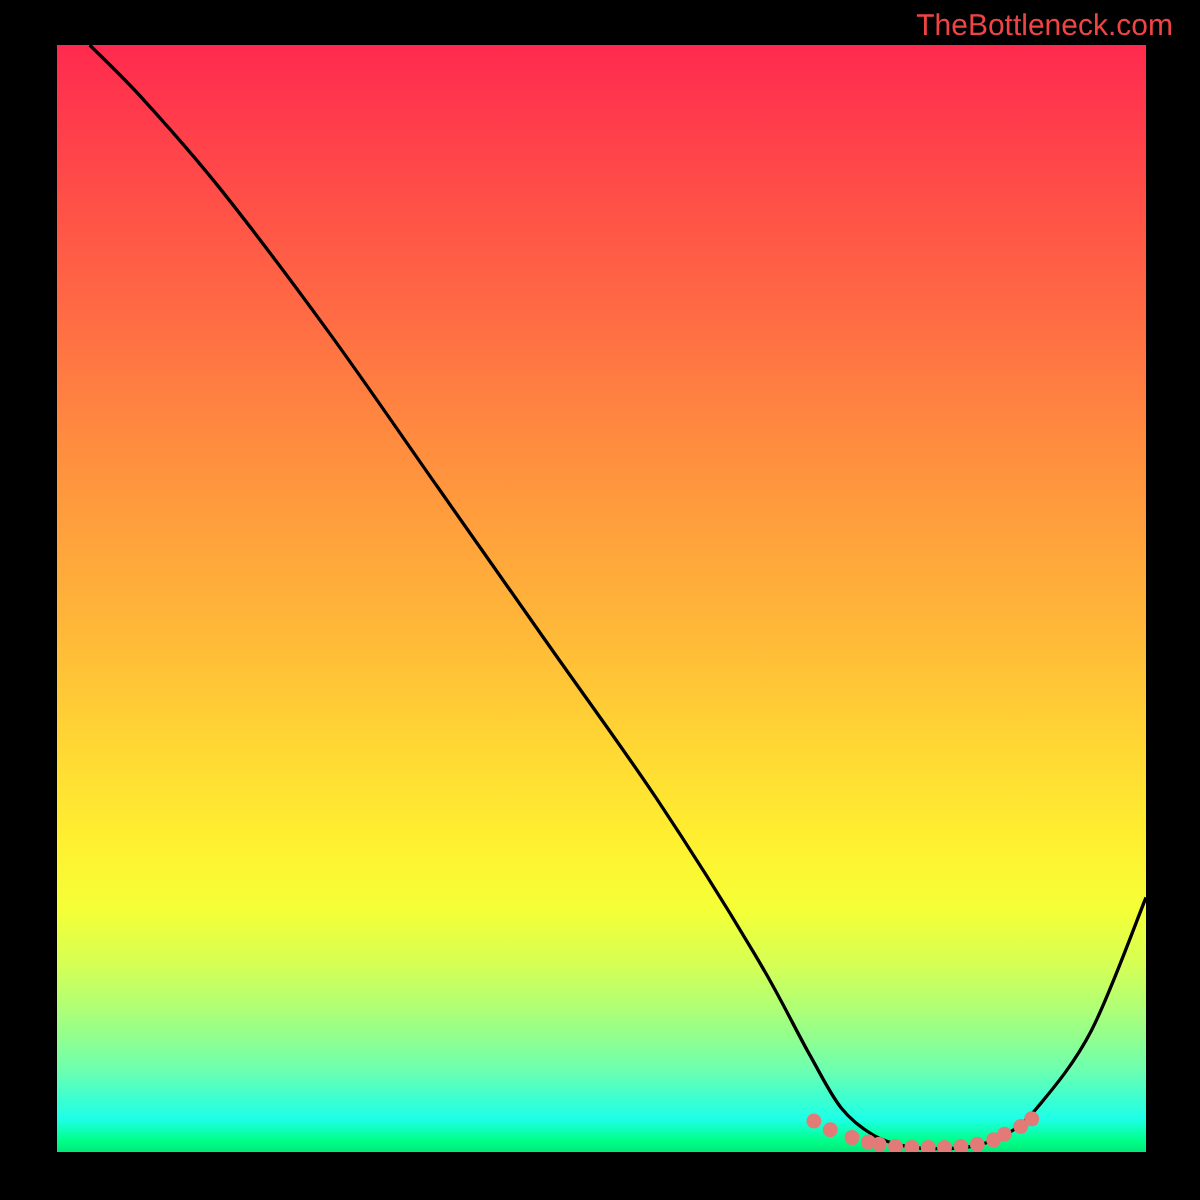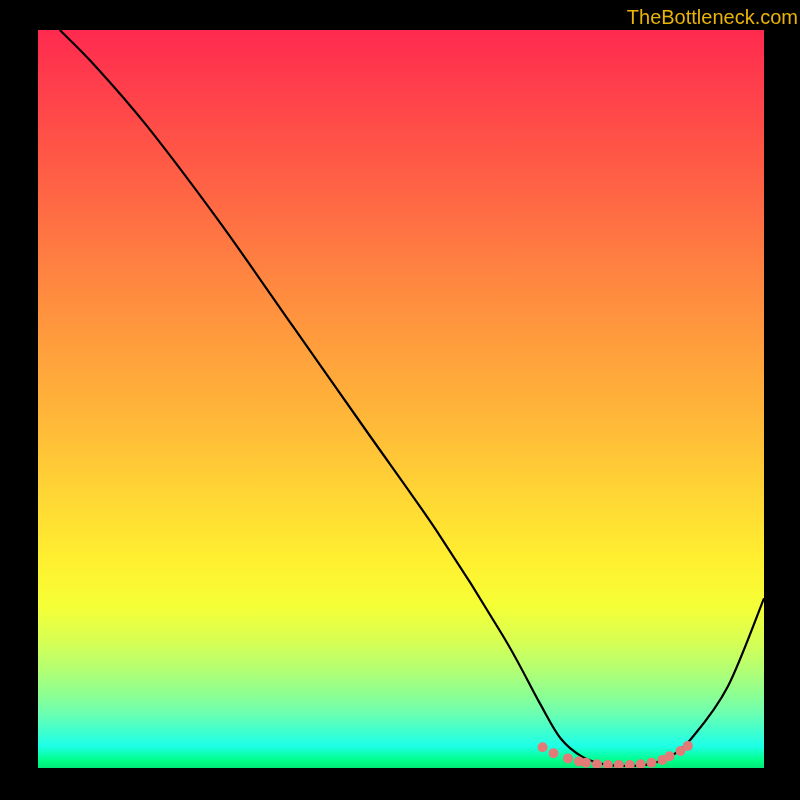--- a/index.html
+++ b/index.html
@@ -11,22 +11,22 @@
     width: 800px;
     height: 800px;
     background: #000;
     position: relative;
     overflow: hidden;
     font-family: Arial, sans-serif;
   }
   .watermark {
     position: absolute;
     top: 6px;
-    right: 2px;
-    color: #eab308;
+    right: 18px;
+    color: #ef4444;
     font-size: 20px;
     font-weight: 500;
     z-index: 10;
   }
   .plot-area {
     position: absolute;
     left: 38px;
     top: 30px;
     width: 726px;
     height: 738px;

